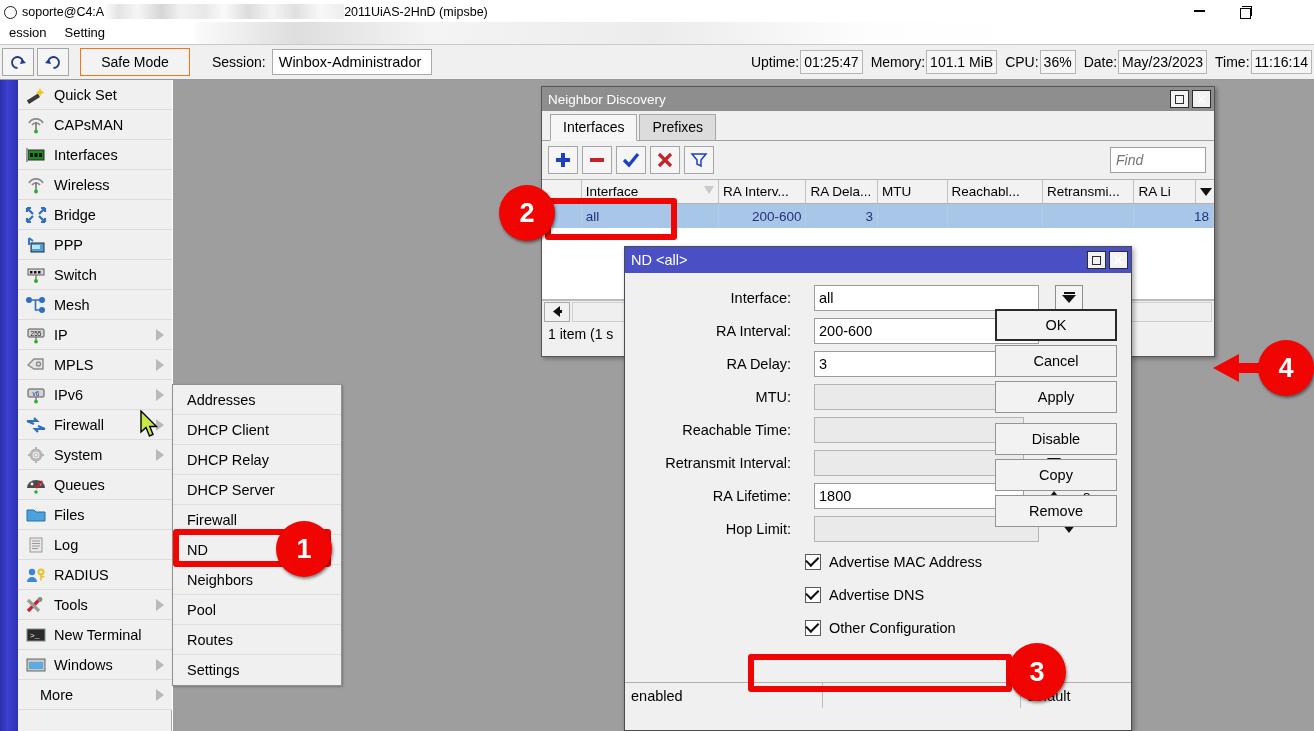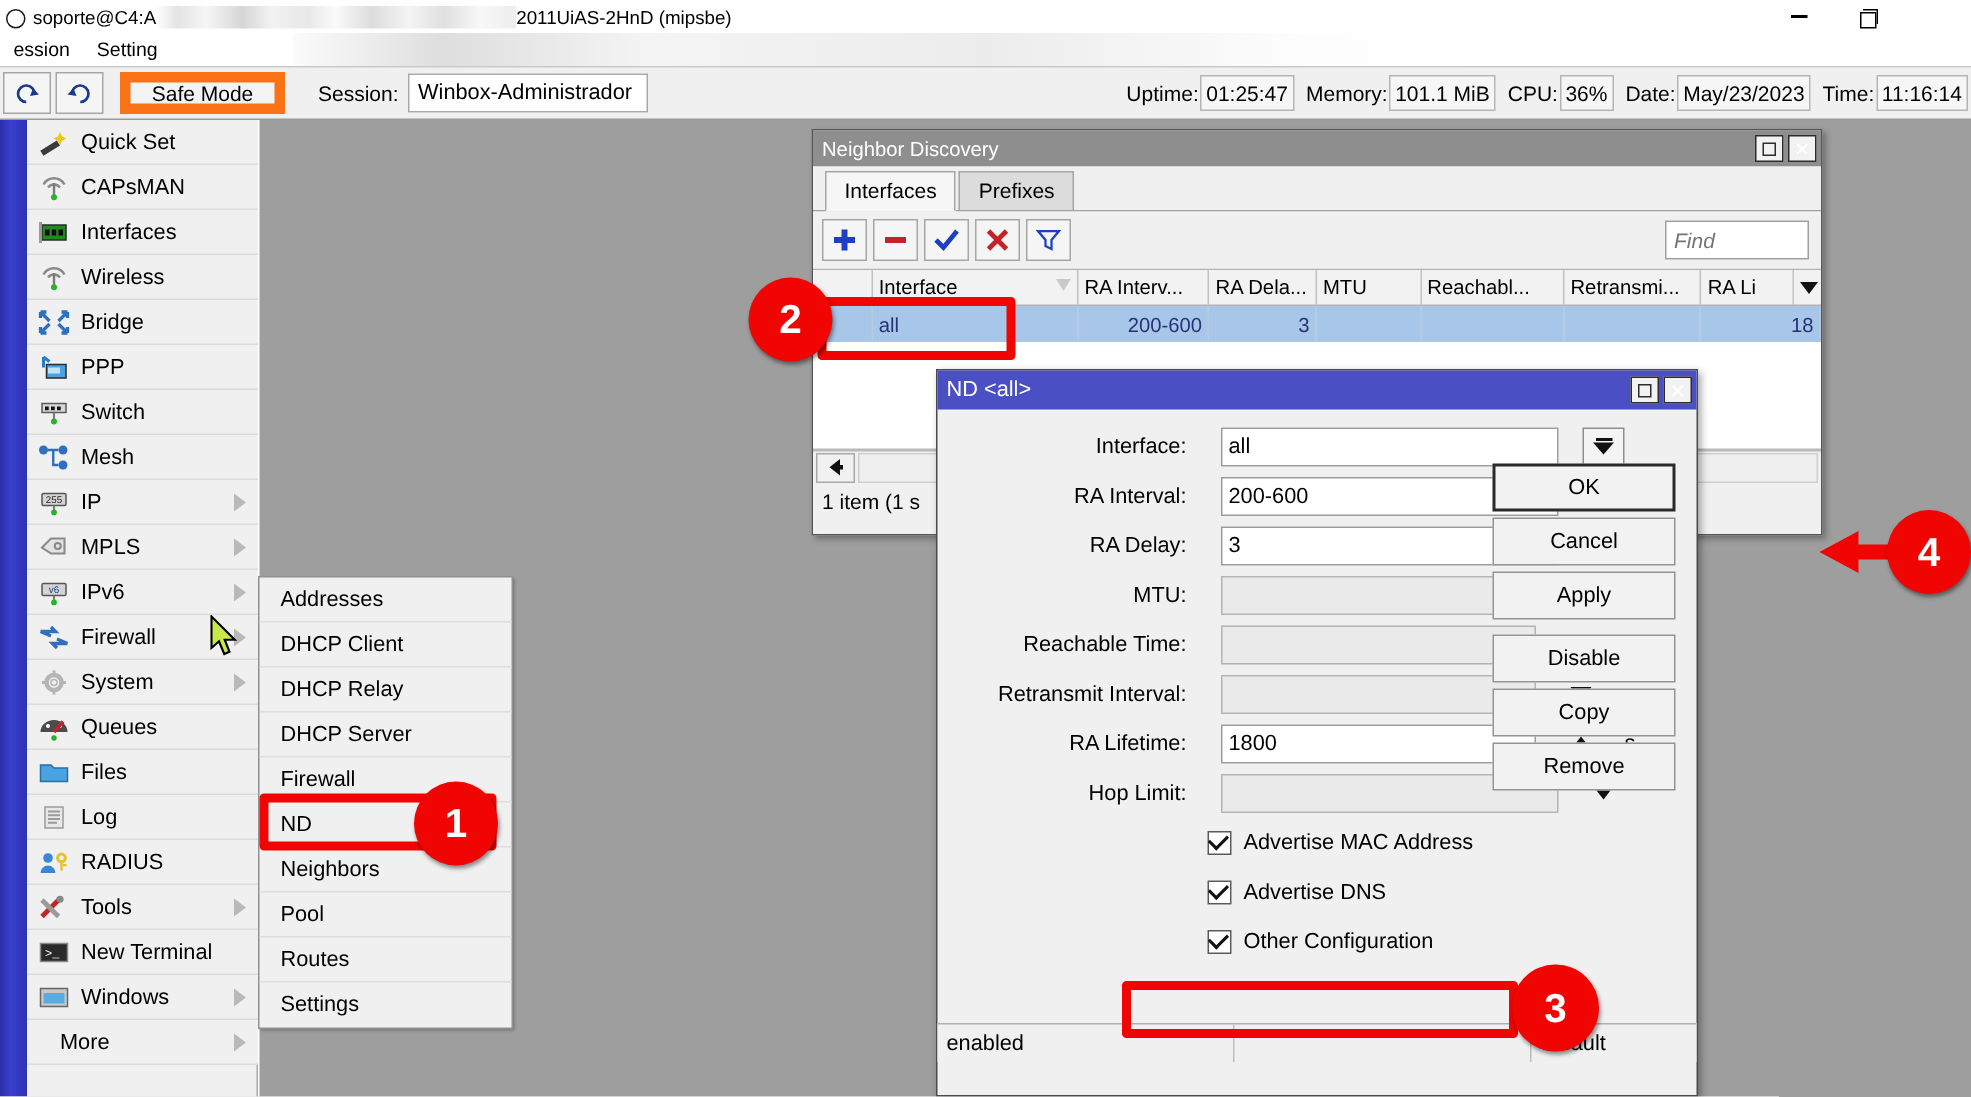--- a/index.html
+++ b/index.html
@@ -58,21 +58,21 @@
     background:#f0f0f0; border-top:1px solid #c9c9c9; border-bottom:1px solid #9a9a9a;
     display:flex; align-items:center; padding-left:2px;
   }
   .tb-btn {
     width:32px; height:28px; margin-right:3px;
     border:1px solid #a6a6a6; background:#f5f5f5;
     display:flex; align-items:center; justify-content:center; cursor:pointer;
   }
   .safemode {
     height:28px; min-width:110px; padding:0 14px; margin-left:8px;
-    border:7px solid #f97316; background:#f3f3f3; font-size:14px;
+    border:1px solid #f97316; background:#f3f3f3; font-size:14px;
     display:flex; align-items:center; justify-content:center; cursor:pointer;
   }
   .session-label { margin-left:22px; font-size:14px; }
   .session-value {
     margin-left:6px; height:26px; padding:0 6px; min-width:160px;
     border:1px solid #a9a9a9; background:#ffffff; font-size:14.5px;
     display:flex; align-items:center;
   }
   .status-group { margin-left:auto; display:flex; align-items:center; padding-right:2px; }
   .stat-label { font-size:14px; margin-left:8px; }

